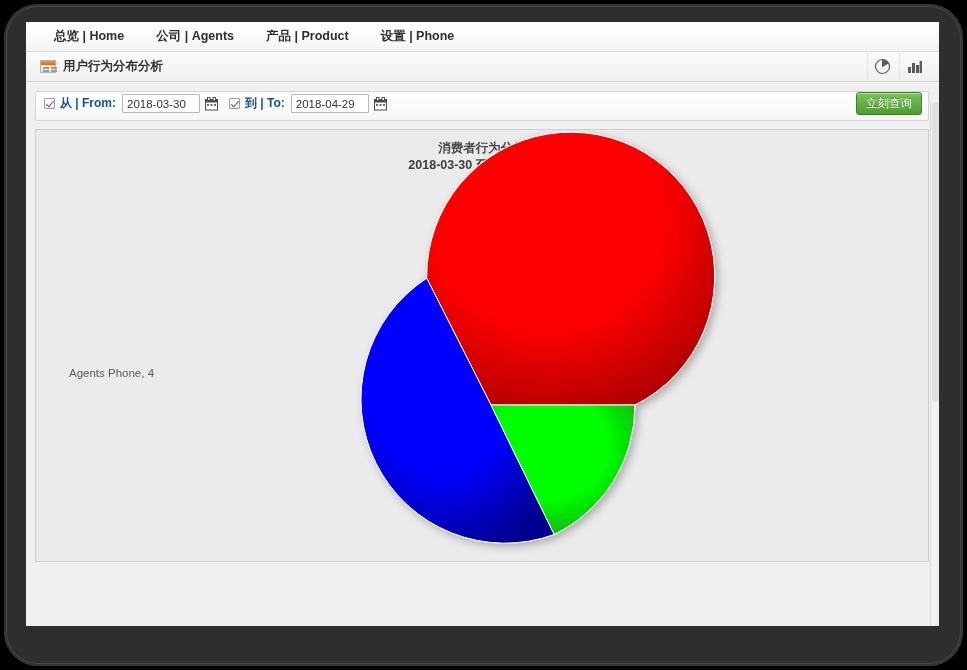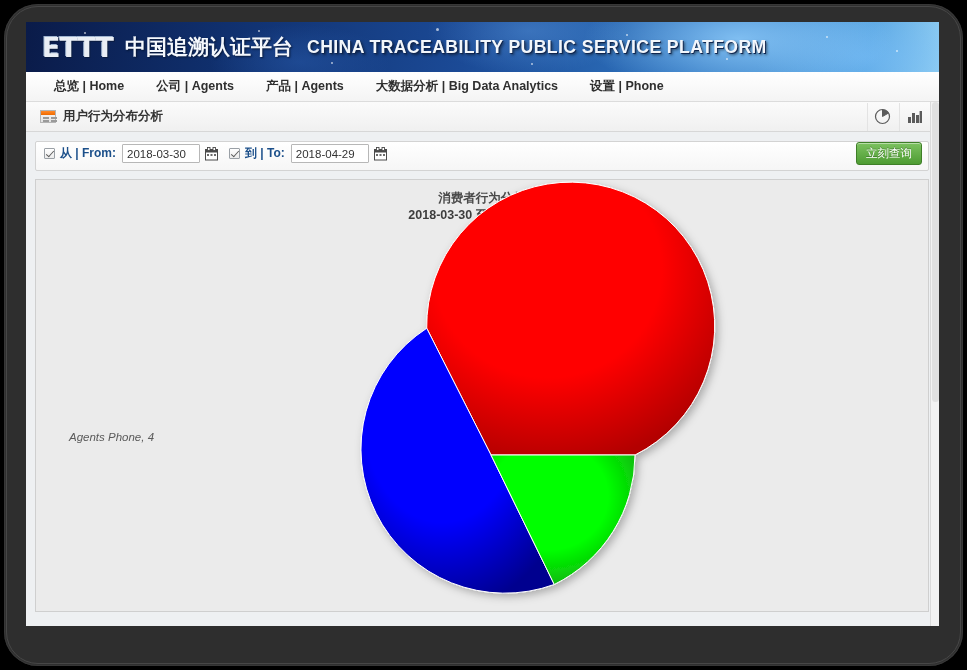--- a/index.html
+++ b/index.html
@@ -271,42 +271,25 @@
     background: #e0e0e0;
     border-radius: 4px;
   }
 </style>
 </head>
 <body>
 
 <div id="device-frame">
   <div id="screen">
 
-    <div id="brand-banner">
-      <div class="star" style="left:58px;top:10px;width:2px;height:2px;"></div>
-      <div class="star" style="left:150px;top:33px;width:2px;height:2px;"></div>
-      <div class="star" style="left:232px;top:8px;width:2px;height:2px;"></div>
-      <div class="star" style="left:305px;top:40px;width:2px;height:2px;"></div>
-      <div class="star" style="left:410px;top:6px;width:3px;height:3px;"></div>
-      <div class="star" style="left:505px;top:41px;width:2px;height:2px;"></div>
-      <div class="star" style="left:600px;top:12px;width:2px;height:2px;"></div>
-      <div class="star" style="left:700px;top:36px;width:2px;height:2px;"></div>
-      <div class="star" style="left:800px;top:14px;width:2px;height:2px;"></div>
-      <div class="star" style="left:870px;top:28px;width:2px;height:2px;"></div>
-
-      <div id="logo-mark">ETTT</div>
-      <div id="brand-cn">中国追溯认证平台</div>
-      <div id="brand-en">CHINA TRACEABILITY PUBLIC SERVICE PLATFORM</div>
-    </div>
 
     <div id="main-nav">
       <div class="nav-item">总览 | Home</div>
       <div class="nav-item">公司 | Agents</div>
-      <div class="nav-item">产品 | Agents</div>
-      <div class="nav-item">大数据分析 | Big Data Analytics</div>
+      <div class="nav-item">产品 | Product</div>
       <div class="nav-item">设置 | Phone</div>
     </div>
 
     <div id="page-bar">
       <div id="page-title-wrap">
         <div id="list-icon"></div>
         <div id="page-title">用户行为分布分析</div>
       </div>
       <div id="page-bar-tools">
         <div class="tool-btn">
@@ -393,21 +376,21 @@
             <g filter="url(#pieShadow)">
 
               <path d="M 455 275 L 599 275 A 144 144 0 1 0 390.73 148.27 Z" fill="url(#shadeRed)" stroke="#ffffff" stroke-width="1"></path>
 
               <path d="M 455 275 L 390.73 148.27 A 144 144 0 0 0 518.26 404.46 Z" fill="url(#shadeBlue)" stroke="#ffffff" stroke-width="1"></path>
 
               <path d="M 455 275 L 518.26 404.46 A 144 144 0 0 0 599 275 Z" fill="url(#shadeGreen)" stroke="#ffffff" stroke-width="1"></path>
             </g>
           </svg>
 
-          <div class="pie-label" style="left:33px;top:251px;font-style:italic;">Agents Phone, 4</div>
+          <div class="pie-label" style="left:33px;top:237px;">Agents Phone, 4</div>
           
           
           
         </div>
       </div>
     </div>
 
     <div id="v-scroll">
       <div id="v-scroll-thumb"></div>
     </div>

